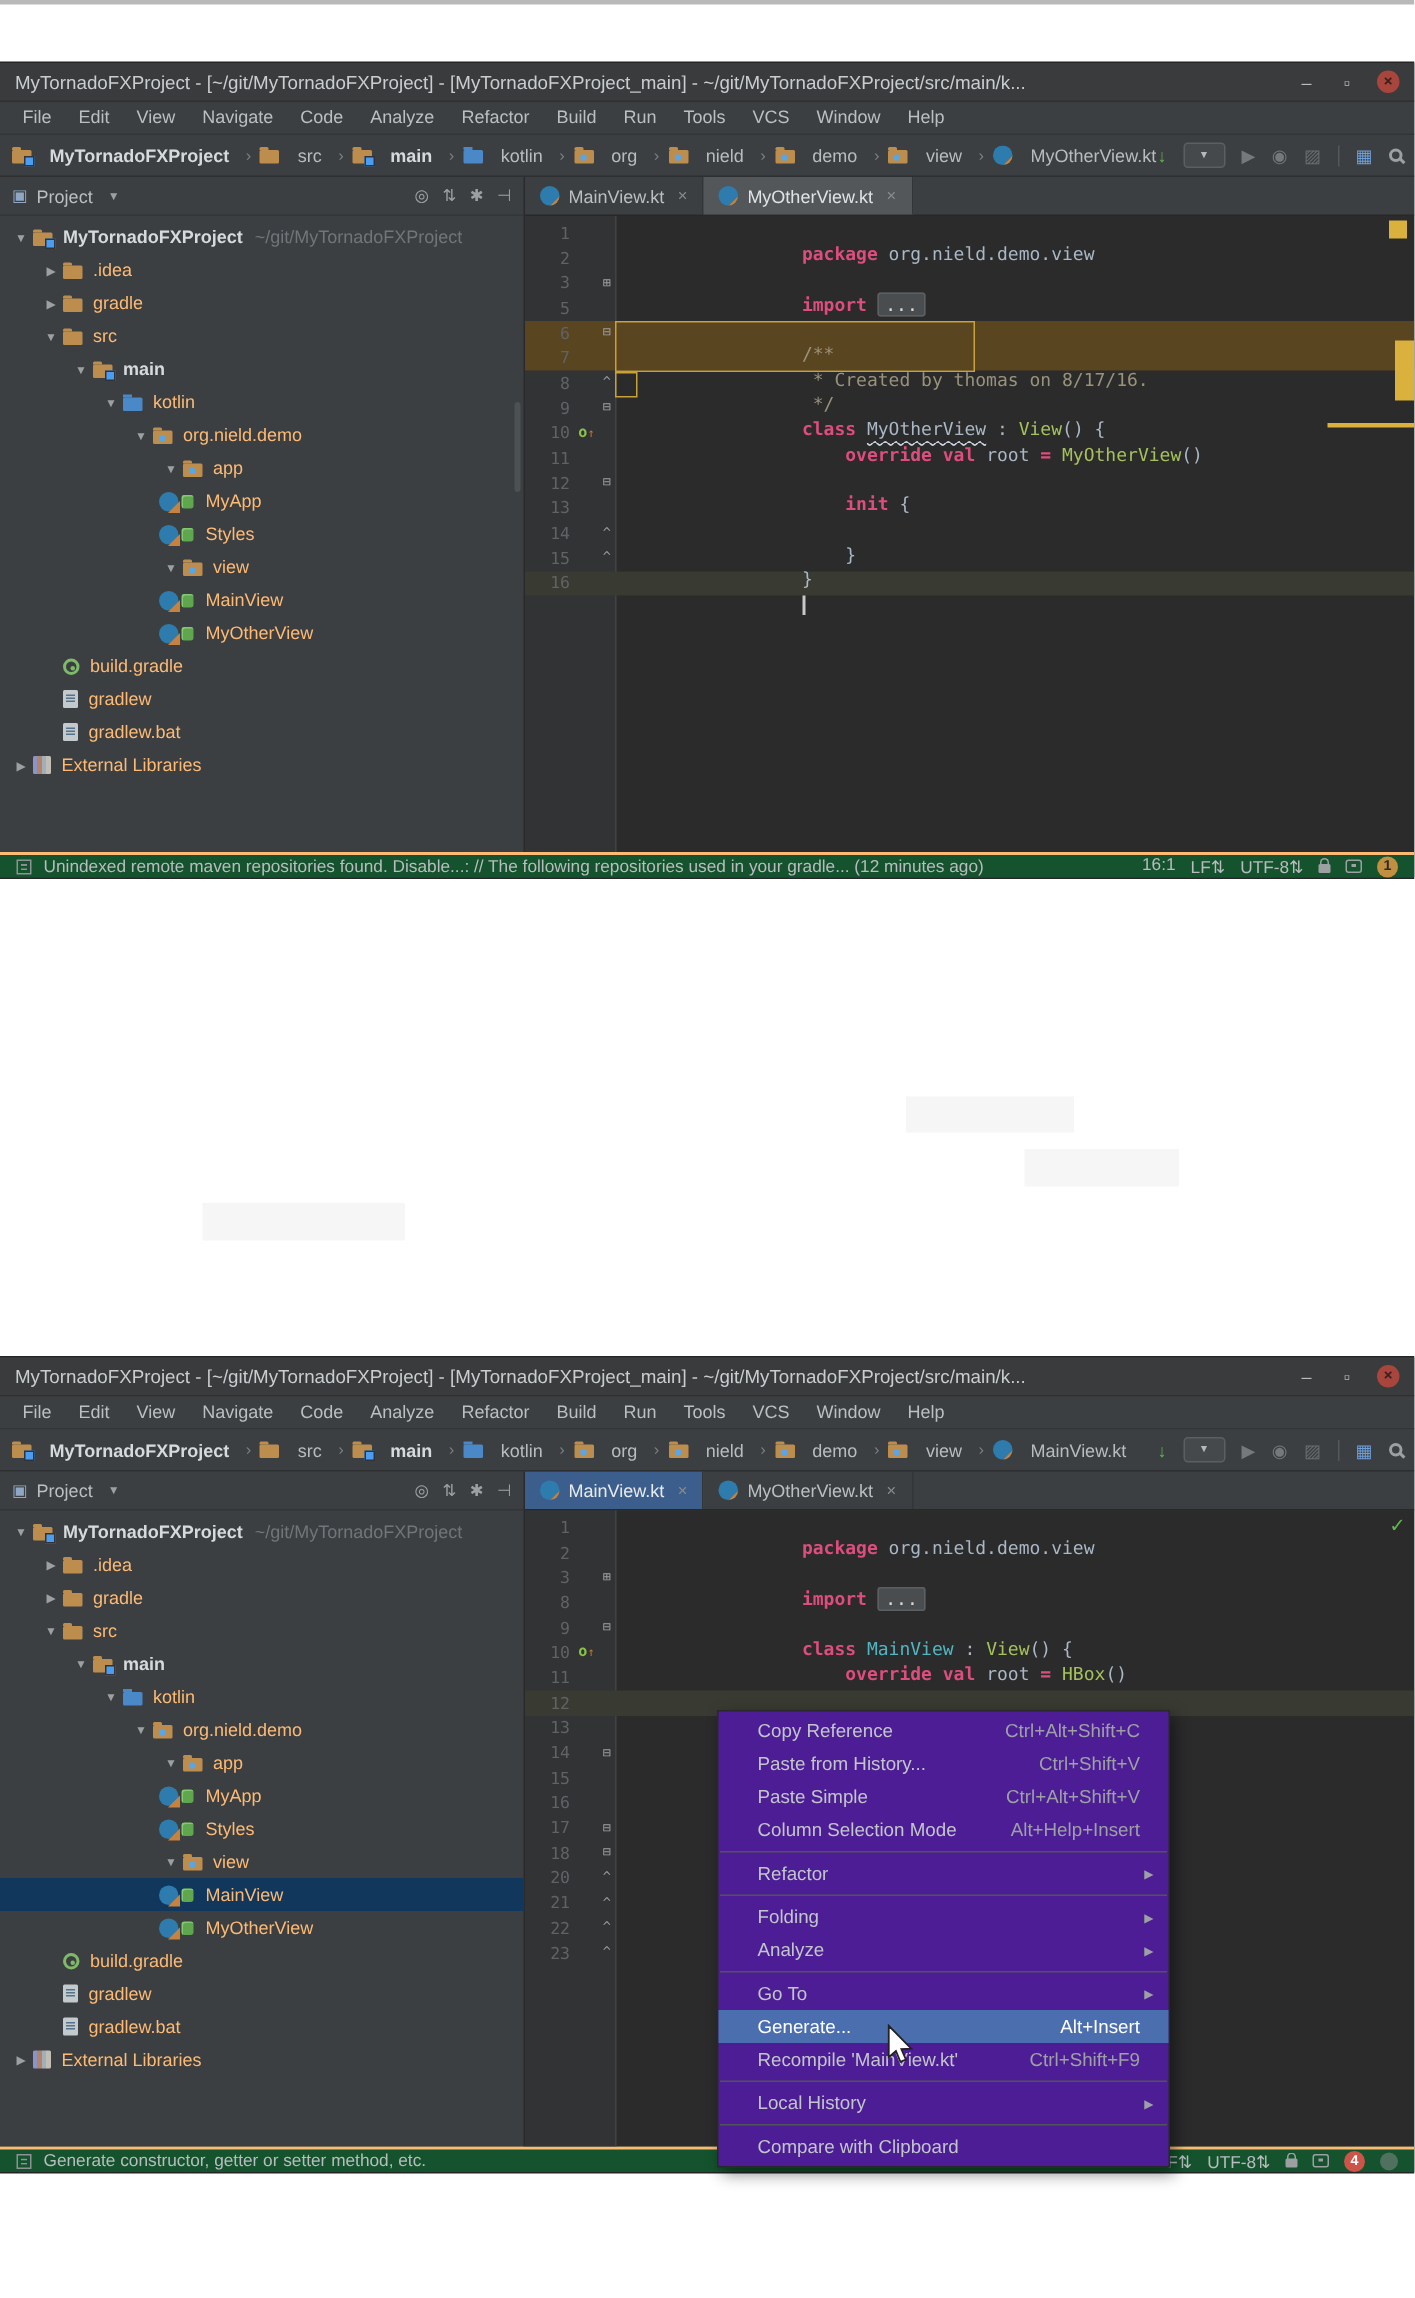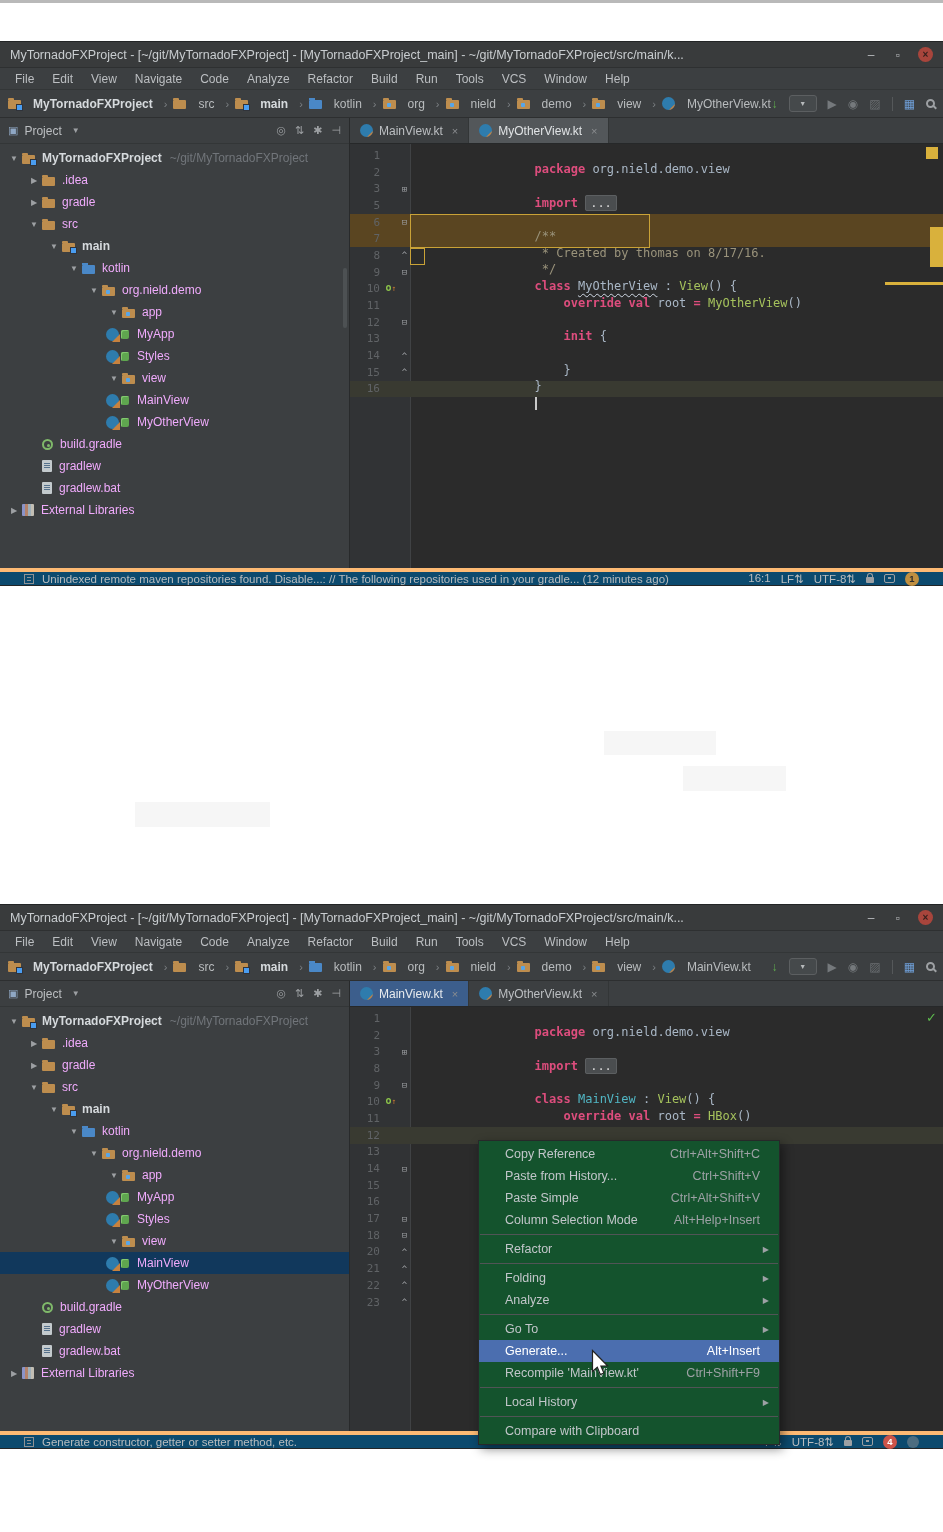--- a/index.html
+++ b/index.html
@@ -9,21 +9,21 @@
   .topstrip{position:absolute;left:0;top:0;width:943px;height:3px;background:#b9b9b9}
 
   
   .ide{position:absolute;left:0;width:943px;height:543px;background:#3c3f41;box-shadow:0 0 0 1px #232526}
   .titlebar{height:26px;background:#393b3c;display:flex;align-items:center;padding:0 10px;border-bottom:1px solid #2e3031}
   .title{color:#c9cdd0;font-weight:normal;font-size:12.5px;white-space:nowrap;overflow:hidden}
   .winctl{margin-left:auto;display:flex;gap:13px;align-items:center;color:#b9bcbe;font-size:12px;flex:none}
   .wmin,.wmax{width:14px;text-align:center;cursor:default}
   .wclose{width:15px;height:15px;border-radius:50%;background:#a8453c;color:#37201d;font-size:10px;font-weight:bold;
     display:flex;align-items:center;justify-content:center}
-  .menubar{height:22px;display:flex;align-items:center;padding-left:6px;background:#3c3f41;color:#bcbfc2;font-size:12px;border-bottom:1px solid #333637}
+  .menubar{height:22px;display:flex;align-items:flex-end;padding-left:6px;background:#3c3f41;color:#bcbfc2;font-size:12px;border-bottom:1px solid #333637}
   .mitem{padding:0 9px;line-height:22px}
   .navbar{height:28px;display:flex;align-items:center;background:#3c3f41;border-bottom:1px solid #2d2f30;padding:0 8px;font-size:12px;color:#b9bcbe}
   .crumbs{display:flex;align-items:center;min-width:0;overflow:hidden}
   .crumb{display:flex;align-items:center;gap:5px;white-space:nowrap}
   .crumb::after{content:"›";color:#7c8084;margin:0 6px;font-size:11px}
   .crumb:last-child::after{content:""}
   .bold{font-weight:bold;color:#d6dadd}
   .rtools{margin-left:auto;display:flex;align-items:center;gap:11px;color:#86898c;font-size:12px;flex:none}
   .tsep{width:1px;height:14px;background:#55585a}
   .make{color:#5fad4e;font-weight:bold}
@@ -40,21 +40,21 @@
   .picon{color:#8fa7c4;font-size:11px}
   .pcaret{font-size:8px;color:#9da0a3;margin-left:4px}
   .phicons{margin-left:auto;display:flex;gap:9px;color:#9da0a3;font-size:11px;align-items:center}
   .tree{flex:1;padding-top:3px;font-size:12px;color:#bcbfc2;overflow:hidden}
   .trow{height:22px;display:flex;align-items:center;white-space:nowrap}
   .trow.selected{background:#11385c}
   .i0{padding-left:6px}.i1{padding-left:26px}.i2{padding-left:46px}.i3{padding-left:66px}
   .i4{padding-left:86px}.i5{padding-left:106px}.i6{padding-left:90px}
   .arrow{width:16px;font-size:8px;color:#9da0a3;text-align:center;flex:none}
   .ticon{width:13px;height:11px;margin-right:7px;position:relative;flex:none}
-  .tlabel{color:#f0abfc}.tlabel.bold{color:#d6dadd}
+  .tlabel{color:#fdba74}.tlabel.bold{color:#d6dadd}
   .tsub{color:#6f7control4;color:#71757a;margin-left:8px}
   .treescroll{position:absolute;right:2px;top:150px;width:4px;height:60px;background:#595d5f;border-radius:2px;opacity:.6}
 
   
   .folder,.srcfolder,.pkg,.proj{background:#bd8d4e;border-radius:1px;height:9px;margin-top:2px}
   .folder::before,.srcfolder::before,.pkg::before,.proj::before{content:"";position:absolute;left:0;top:-2px;width:6px;height:2px;background:inherit;border-radius:1px 1px 0 0}
   .srcfolder::after,.proj::after{content:"";position:absolute;right:-2px;bottom:-2px;width:5px;height:5px;background:#4a9df0;border:1px solid #30333a}
   .pkg::after{content:"";position:absolute;left:4px;top:3px;width:4px;height:4px;background:#58a6e8;border-radius:1px}
   .bluefolder{background:#4a88c7;border-radius:1px;height:9px;margin-top:2px}
   .bluefolder::before{content:"";position:absolute;left:0;top:-2px;width:6px;height:2px;background:#4a88c7}
@@ -95,40 +95,40 @@
   .und{text-decoration:underline wavy #cfd8e4 1px;text-underline-offset:3px}
   .fld{background:#4a4d4f;color:#d8d8d8;padding:0 4px;border:1px solid #5c5f61;border-radius:2px}
   .caret{display:inline-block;width:2px;height:13px;background:#c8c8c8;vertical-align:middle}
   .line.band{background:#5a4521}
   .line.cur{background:#393a31}
   .docbox{position:absolute;border:1px solid #c9a237;z-index:2}
   .stripe{position:absolute;z-index:3;background:#d9b13c}
   .echeck{position:absolute;right:6px;top:3px;color:#5dbb4d;font-weight:bold;font-size:13px;z-index:3;font-family:"DejaVu Sans",sans-serif}
 
   
-  .status{height:17px;border-top:4px solid #fdba74;display:flex;align-items:center;padding:0 24px;font-size:11.5px;color:#b9bcbe;background:#0c4a6e;gap:8px}
+  .status{height:17px;border-top:2px solid #fdba74;display:flex;align-items:center;padding:0 11px;font-size:11.5px;color:#b9bcbe;background:#14532d;gap:8px}
   .ibox{width:10px;height:10px;border:1px solid #8f9294;position:relative;flex:none}
   .ibox::before{content:"";position:absolute;inset:2px;background:linear-gradient(#8f9294 1px,transparent 1px) 0 0/100% 3px}
   .sleft{white-space:nowrap;overflow:hidden}
   .sright{margin-left:auto;display:flex;align-items:center;gap:10px;flex:none}
   .swidget{white-space:nowrap}
   .ilock{width:8px;height:6px;background:#9da0a3;border-radius:1px;position:relative;margin-top:3px}
   .ilock::before{content:"";position:absolute;left:1px;top:-4px;width:4px;height:4px;border:1.5px solid #9da0a3;border-bottom:none;border-radius:3px 3px 0 0}
   .imon{width:11px;height:9px;border:1.5px solid #9da0a3;border-radius:2px;position:relative}
   .imon::after{content:"";position:absolute;left:3px;top:2px;width:3px;height:2px;background:#9da0a3}
   .badge{width:14px;height:14px;border-radius:50%;display:flex;align-items:center;justify-content:center;font-size:9.5px;font-weight:bold}
   .badge.orange{background:#c08f40;color:#2b2b2b}
   .badge.red{background:#cc5449;color:#fff}
   .graydot{width:12px;height:12px;border-radius:50%;background:#8d9092;opacity:.5}
 
   
   .ph{position:absolute;background:#f6f6f6}
 
   
-  .ctxmenu{position:absolute;left:478px;top:1140px;width:302px;background:#14532d;border:1px solid #27292a;
+  .ctxmenu{position:absolute;left:478px;top:1140px;width:302px;background:#4c1d95;border:1px solid #27292a;
     box-shadow:3px 4px 10px rgba(0,0,0,.45);z-index:50;padding:2px 0;font-size:12.5px}
   .citem{height:22px;display:flex;align-items:center;padding:0 10px 0 6px;color:#c2c6ca}
   .cmicon{width:20px;flex:none;position:relative;height:14px}
   .cmicon.paste::before{content:"";position:absolute;left:3px;top:1px;width:10px;height:12px;background:#c09553;border-radius:2px}
   .cmicon.paste::after{content:"";position:absolute;left:5px;top:3px;width:6px;height:8px;background:#e8e3d5}
   .cmlabel{flex:1;white-space:nowrap}
   .cmshort{color:#9da1a5;margin-left:24px;white-space:nowrap}
   .cmarrow{width:9px;text-align:right;font-size:8px;color:#9da1a5}
   .citem.hlitem{background:#4b6eaf}
   .citem.hlitem .cmlabel,.citem.hlitem .cmshort{color:#ffffff}

